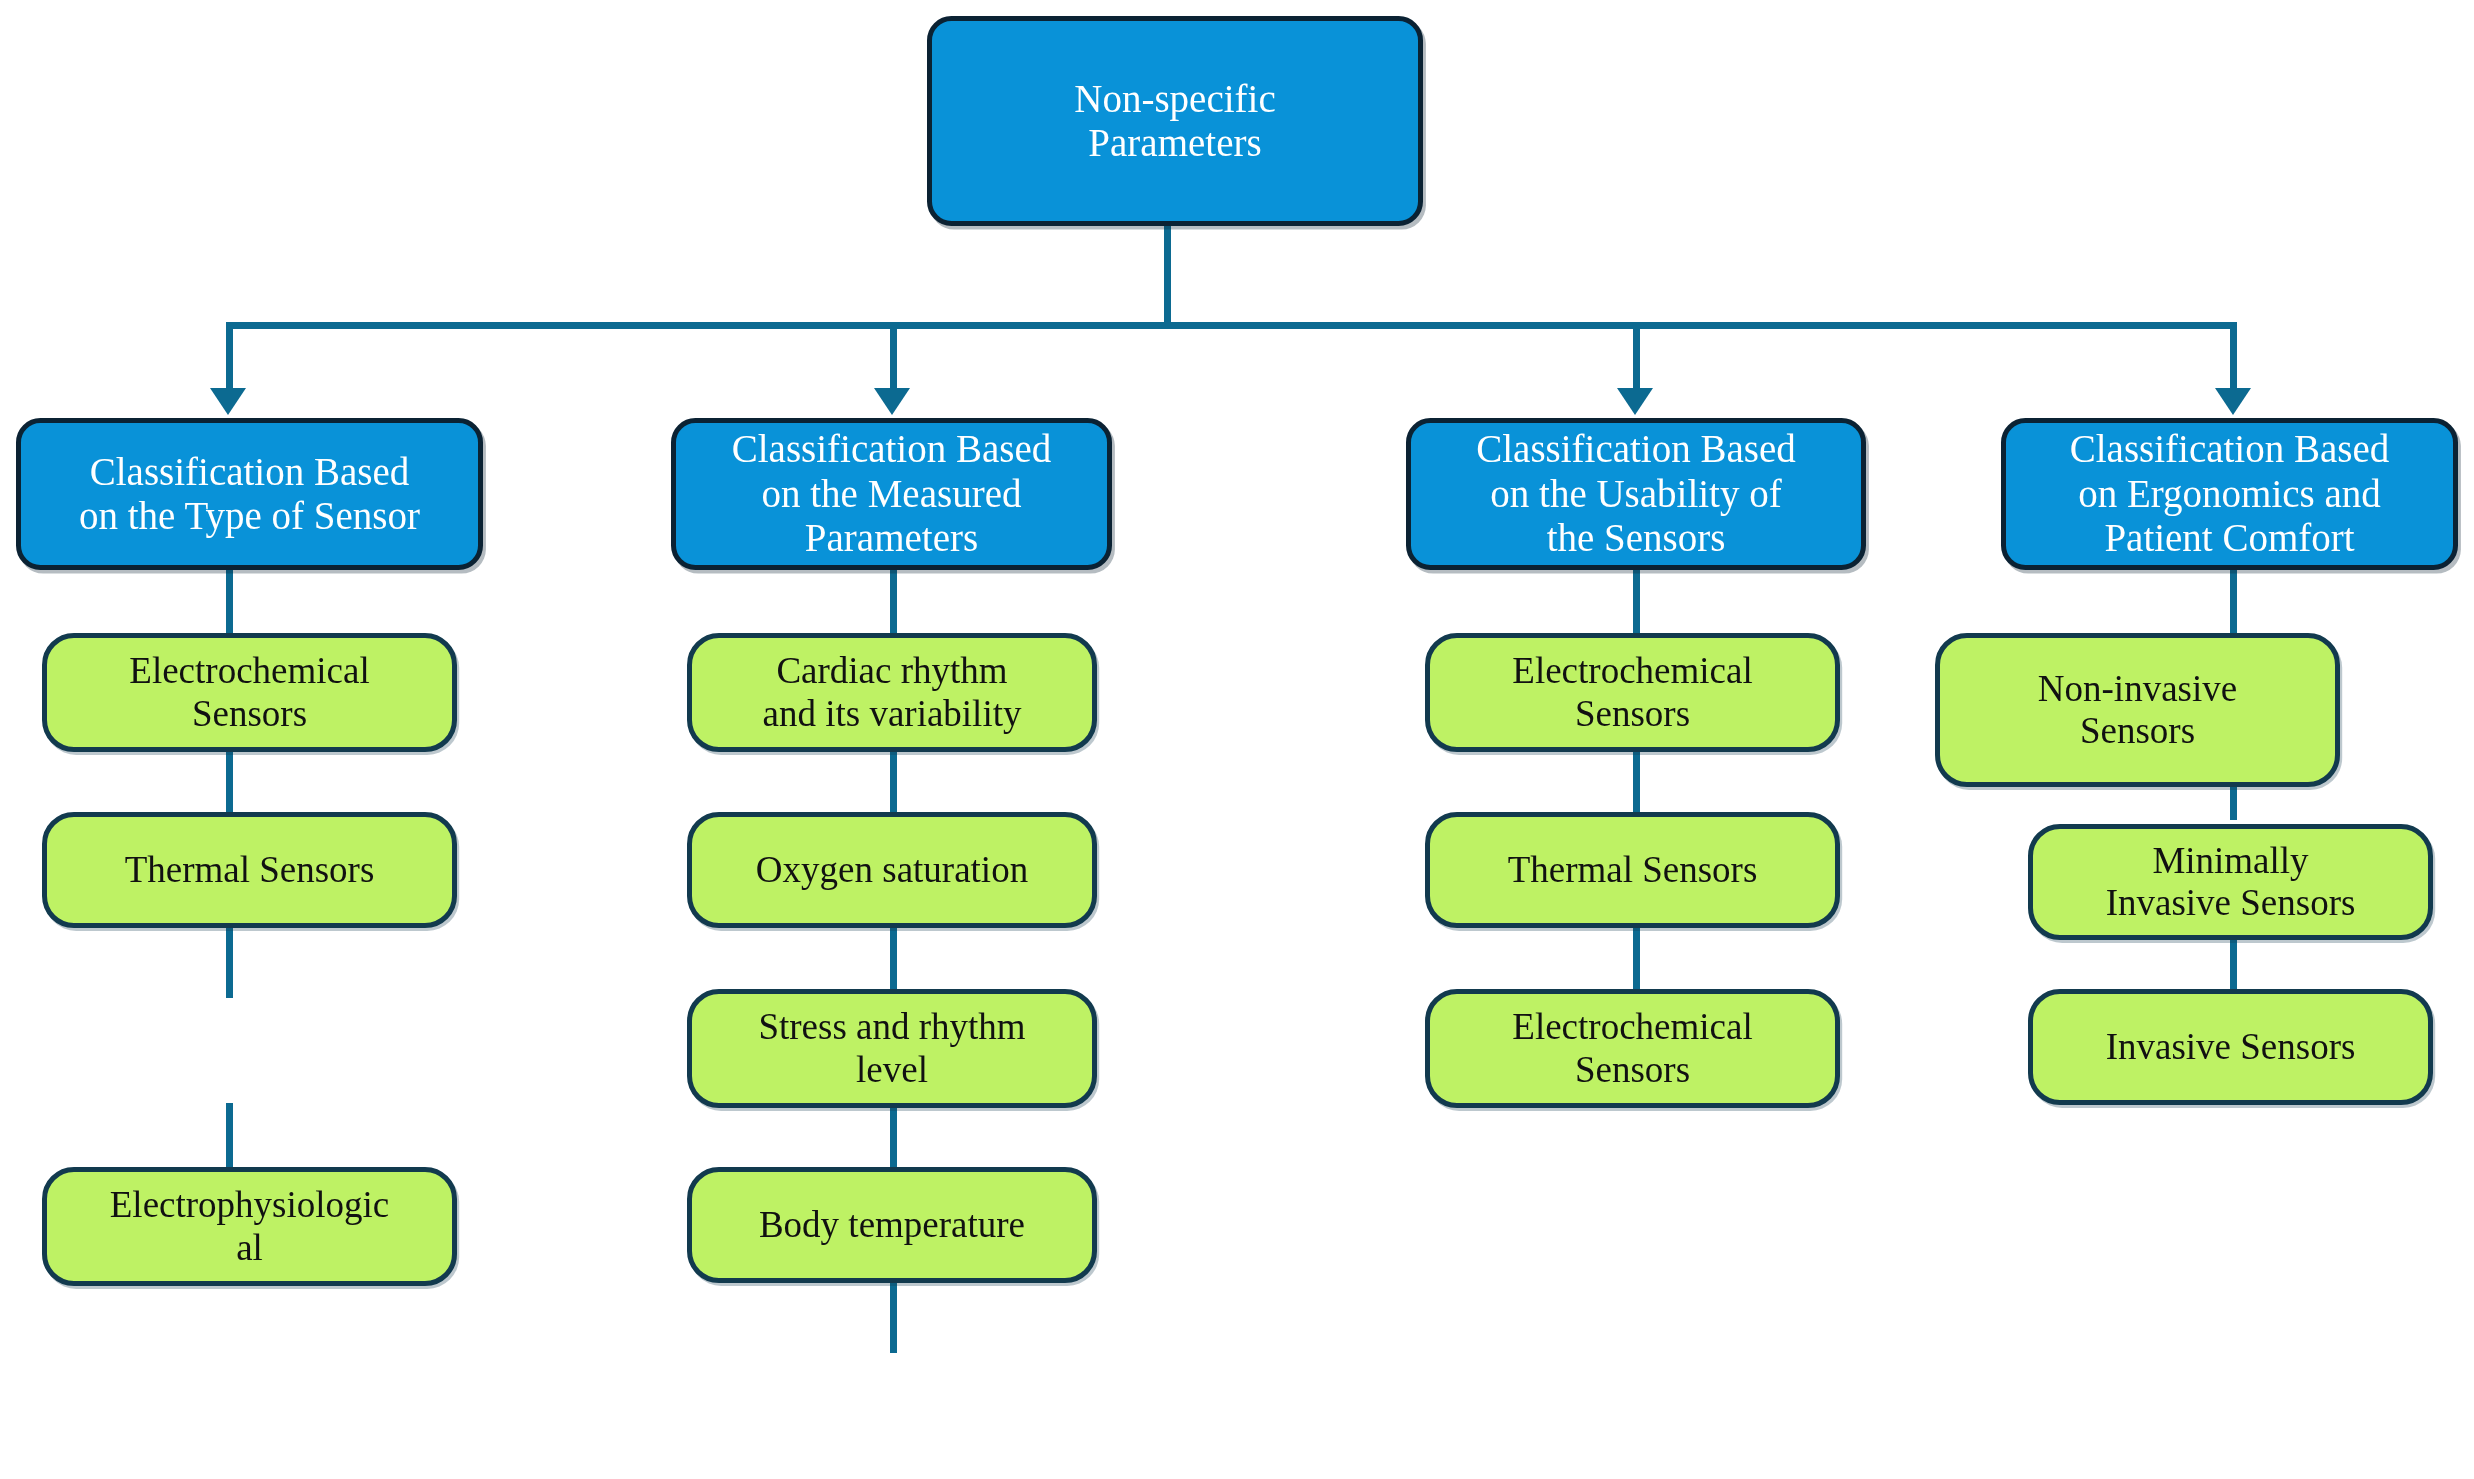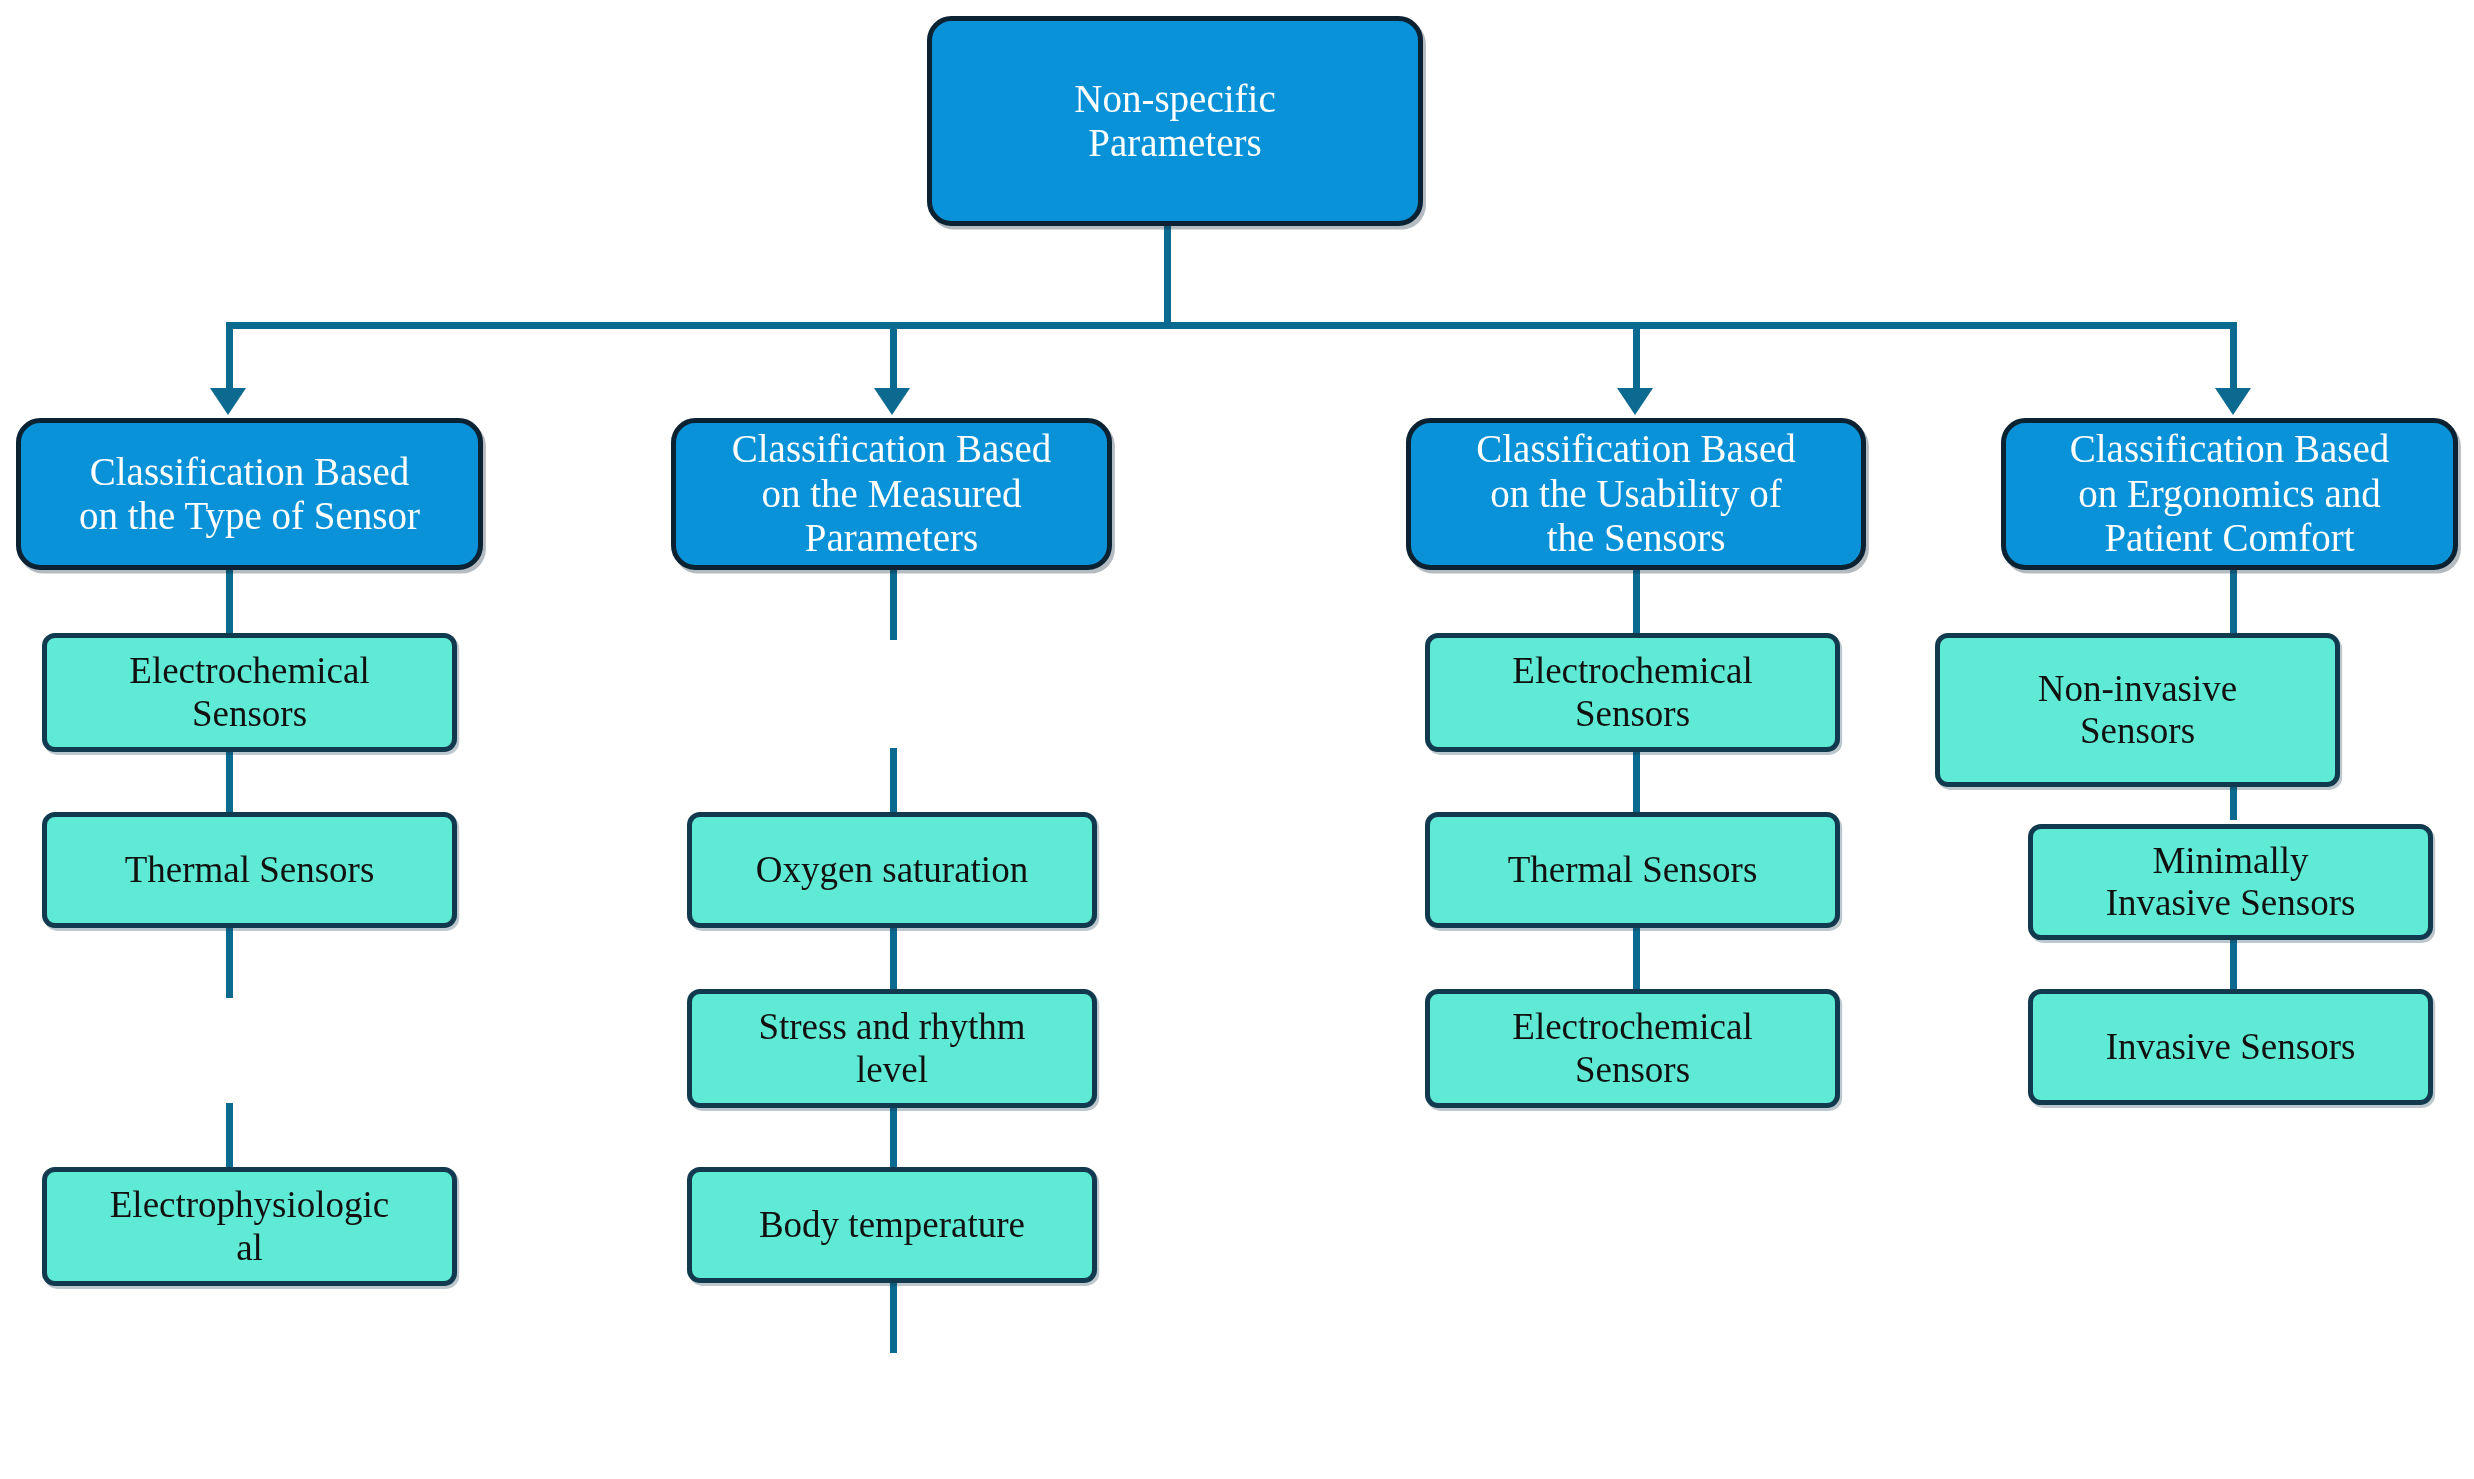--- a/index.html
+++ b/index.html
@@ -36,23 +36,23 @@
   .node.primary {
     background: #0992d8;
     border: 5px solid #0b2233;
     border-radius: 24.4px;
     color: #ffffff;
     font-size: 39px;
     box-shadow: 2.9px 3.6px 0 rgba(11,34,51,0.30);
   }
   
   .node.leaf {
-    background: #5eead4;
+    background: #bef264;
     border: 5px solid #123a4e;
-    border-radius: 13px;
+    border-radius: 32px;
     color: #111111;
     font-size: 37px;
     box-shadow: 2.2px 2.9px 0 rgba(18,58,78,0.28);
   }
   .connector {
     position: absolute;
     background: #0c6a91;
     z-index: 1;
   }
   .vline { width: 6.5px; }
@@ -126,20 +126,24 @@
   <div class="node leaf" style="left:42px; top:1167px; width:415px; height:119px;">
     <span class="label">Electrophysiologic
 al</span>
   </div>
 
   <div class="node primary" style="left:671px; top:418px; width:441px; height:152px;">
     <span class="label">Classification Based
 on the Measured
 Parameters</span>
   </div>
+  <div class="node leaf" style="left:687px; top:633px; width:410px; height:119px;">
+    <span class="label">Cardiac rhythm
+and its variability</span>
+  </div>
   <div class="node leaf" style="left:687px; top:812px; width:410px; height:116px;">
     <span class="label">Oxygen saturation</span>
   </div>
   <div class="node leaf" style="left:687px; top:989px; width:410px; height:119px;">
     <span class="label">Stress and rhythm
 level</span>
   </div>
   <div class="node leaf" style="left:687px; top:1167px; width:410px; height:116px;font-family:Liberation Serif, serif;">
     <span class="label">Body temperature</span>
   </div>

